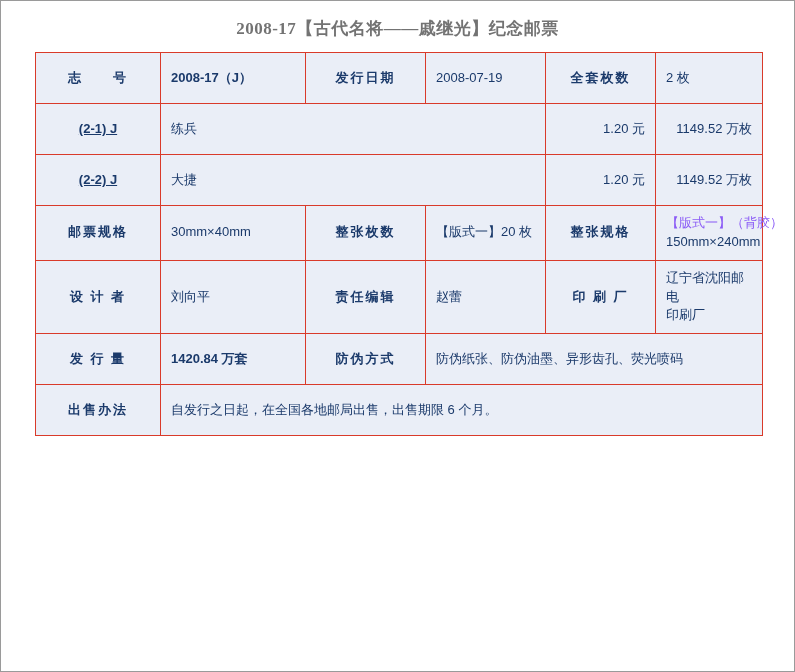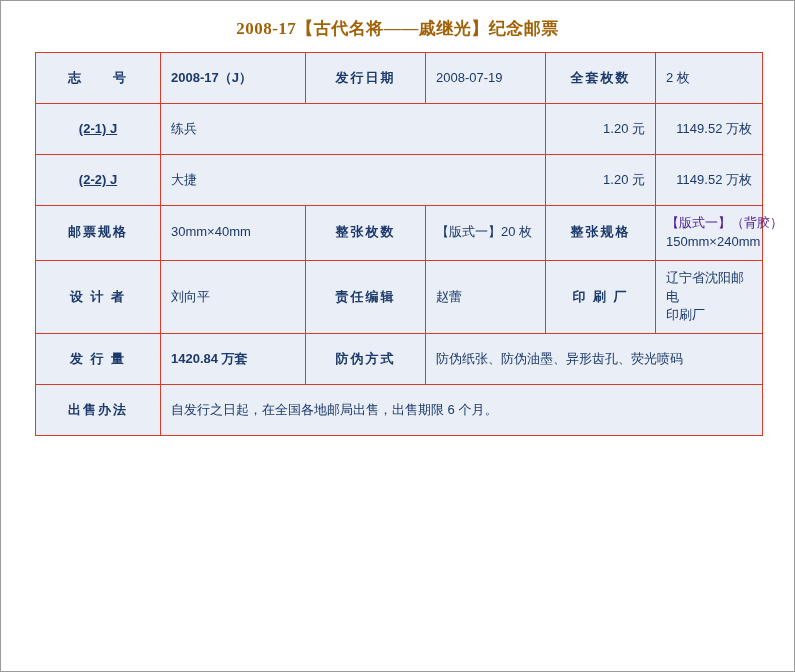--- a/index.html
+++ b/index.html
@@ -17,21 +17,21 @@
   .page {
     position: relative;
     width: 795px;
     height: 672px;
     box-sizing: border-box;
     border: 1px solid #9a9a9a;
     background: #ffffff;
   }
   .title {
     text-align: center;
-    color: #a16207;
+    color: #737373;
     font-weight: bold;
     font-size: 17px;
     font-family: "Liberation Serif", serif;
     padding-top: 16px;
     padding-bottom: 12px;
     letter-spacing: 0.5px;
   }
   .watermark {
     position: absolute;
     left: 300px;
@@ -142,21 +142,21 @@
 
 
 
         <tr>
           <td class="lbl tall">邮票规格</td>
           <td class="val tall">30mm×40mm</td>
           <td class="lbl tall">整张枚数</td>
           <td class="val tall">【版式一】20 枚</td>
           <td class="lbl tall">整张规格</td>
           <td class="val tall">
-            <span class="nowrap" style="color:#4c1d95">【版式一】（背胶）</span><br>
+            <span class="nowrap" style="color:#8b5cf6">【版式一】（背胶）</span><br>
             <span class="nowrap">150mm×240mm</span>
           </td>
         </tr>
 
         <tr>
           <td class="lbl tall">设 计 者</td>
           <td class="val tall">刘向平</td>
           <td class="lbl tall">责任编辑</td>
           <td class="val tall">赵蕾</td>
           <td class="lbl tall">印 刷 厂</td>

